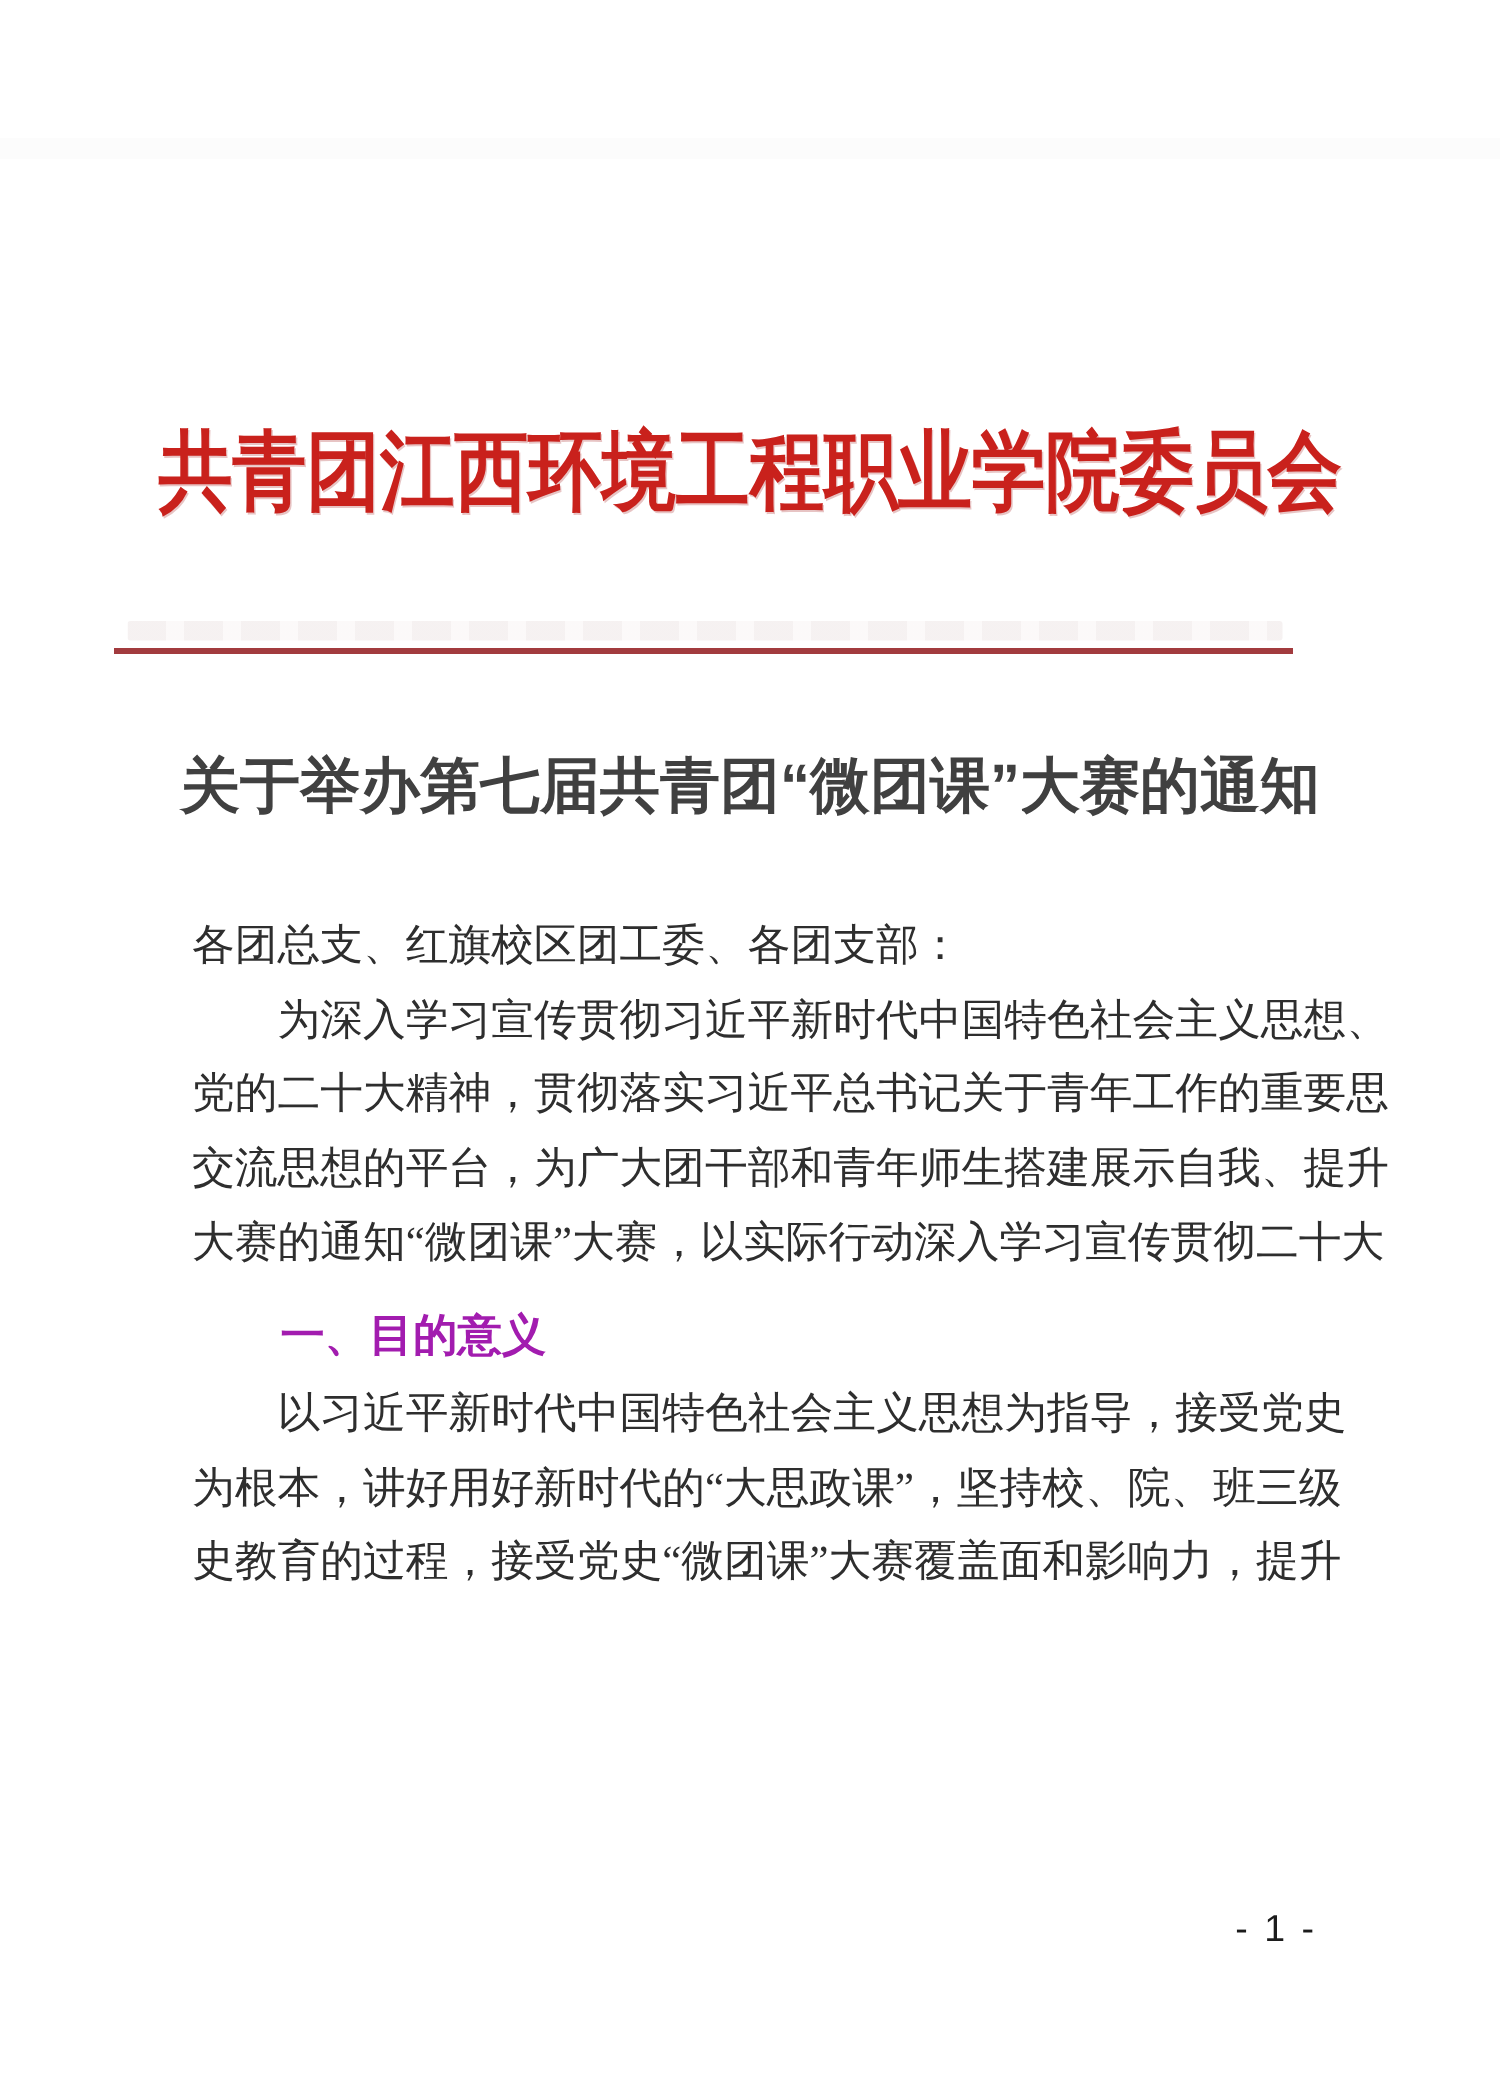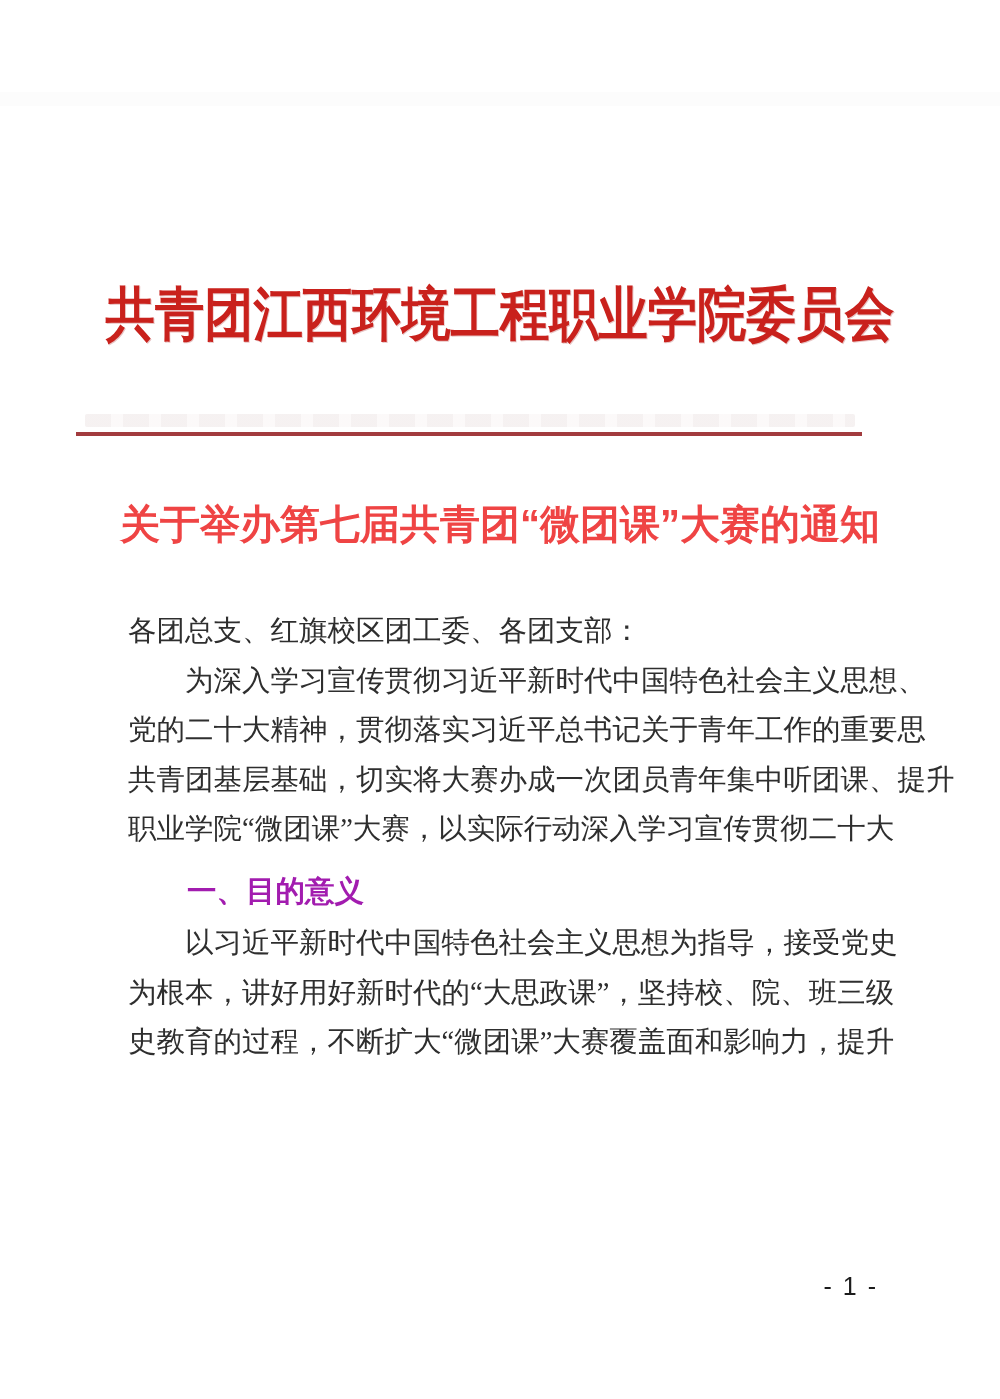--- a/index.html
+++ b/index.html
@@ -65,21 +65,21 @@
     height: 4px;
     background: #a23b3e;
   }
 
   .doc-title {
     position: absolute;
     top: 498px;
     left: 0;
     width: 100%;
     text-align: center;
-    color: #ef4444;
+    color: #404040;
     font-family: "Liberation Sans", "DejaVu Sans", sans-serif;
     font-weight: 700;
     font-size: 40px;
     line-height: 52px;
     white-space: nowrap;
     letter-spacing: 0px;
   }
 
   .body-text {
     position: absolute;
@@ -143,23 +143,23 @@
   <div class="ghost-strip"></div>
 
   <div class="red-rule"></div>
 
   <div class="doc-title">关于举办第七届共青团“微团课”大赛的通知</div>
 
   <div class="body-text">
       <div class="line salutation">各团总支、红旗校区团工委、各团支部：</div>
       <div class="line para-start">为深入学习宣传贯彻习近平新时代中国特色社会主义思想、</div>
       <div class="line full">党的二十大精神，贯彻落实习近平总书记关于青年工作的重要思</div>
-      <div class="line full">共青团基层基础，切实将大赛办成一次团员青年集中听团课、提升</div>
-      <div class="line full">职业学院“微团课”大赛，以实际行动深入学习宣传贯彻二十大</div>
+      <div class="line full">交流思想的平台，为广大团干部和青年师生搭建展示自我、提升</div>
+      <div class="line full">大赛的通知“微团课”大赛，以实际行动深入学习宣传贯彻二十大</div>
       <div class="line heading">一、目的意义</div>
       <div class="line para-start">以习近平新时代中国特色社会主义思想为指导，接受党史</div>
       <div class="line full">为根本，讲好用好新时代的“大思政课”，坚持校、院、班三级</div>
-      <div class="line full">史教育的过程，不断扩大“微团课”大赛覆盖面和影响力，提升</div>
+      <div class="line full">史教育的过程，接受党史“微团课”大赛覆盖面和影响力，提升</div>
     </div>
 
   <div class="page-number">- 1 -</div>
 
 </div>
 
 </body></html>

